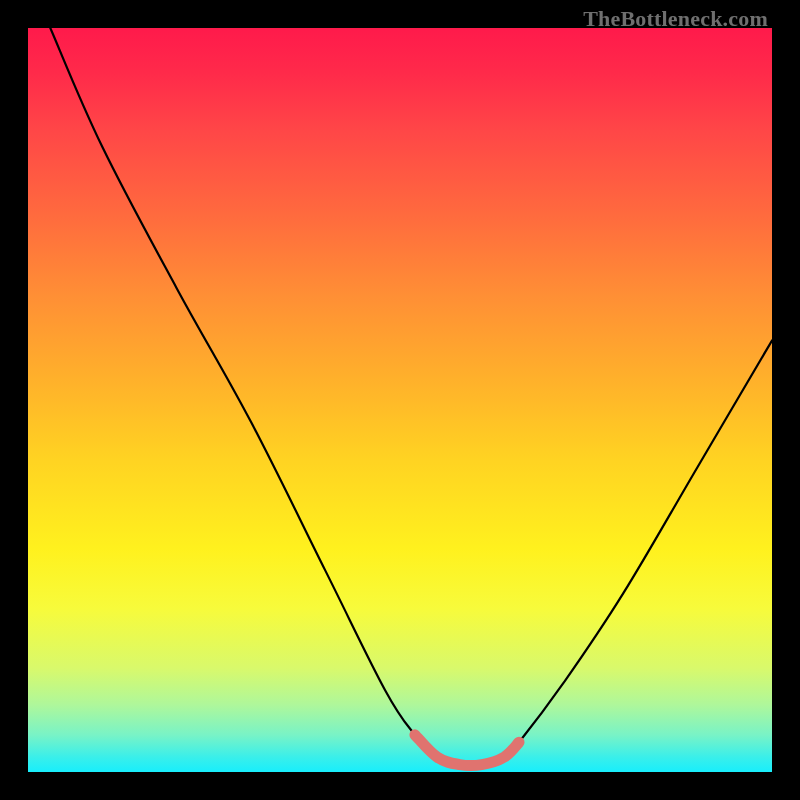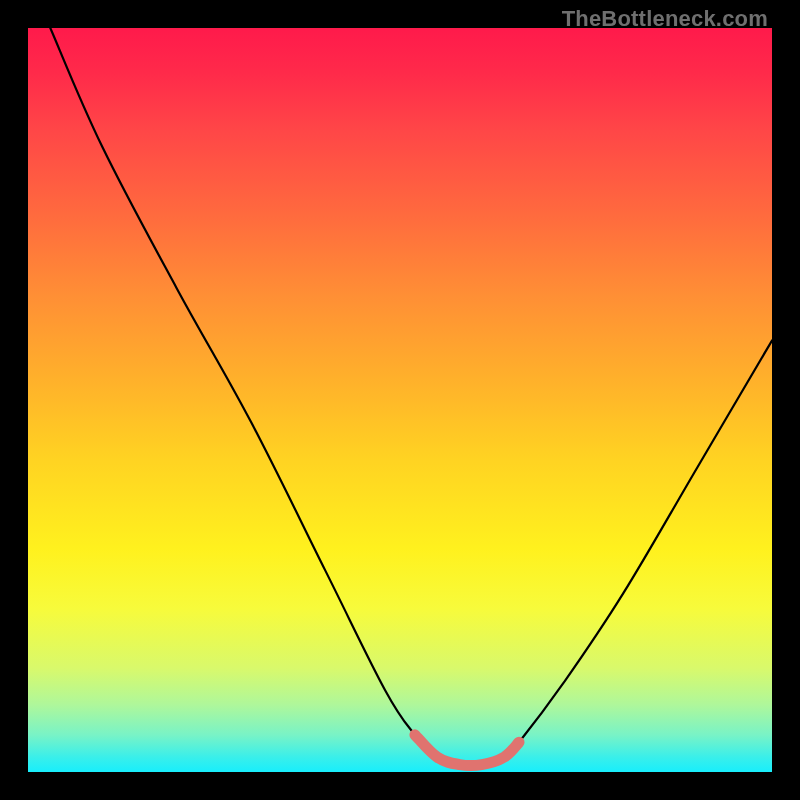--- a/index.html
+++ b/index.html
@@ -38,21 +38,21 @@
       #aef79b 91%,
       #79f3c6 95%,
       #3aefea 98%,
       #18eefc 100%
     );
   }
   .watermark {
     position: absolute;
     top: 6px;
     right: 32px;
-    font-family: Liberation Sans, sans-serif;
+    font-family: Liberation Serif, serif;
     font-size: 22px;
     font-weight: 600;
     color: #6f6f6f;
     letter-spacing: 0.2px;
   }
   svg.curve {
     position: absolute;
     left: 0; top: 0;
     width: 100%;
     height: 100%;

